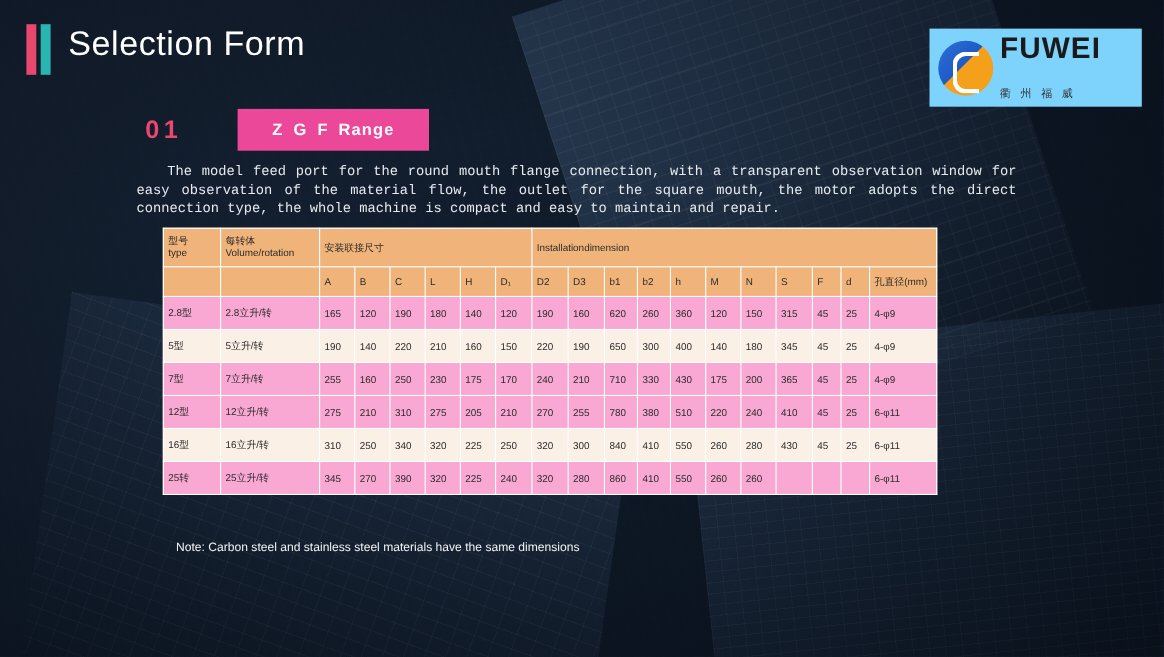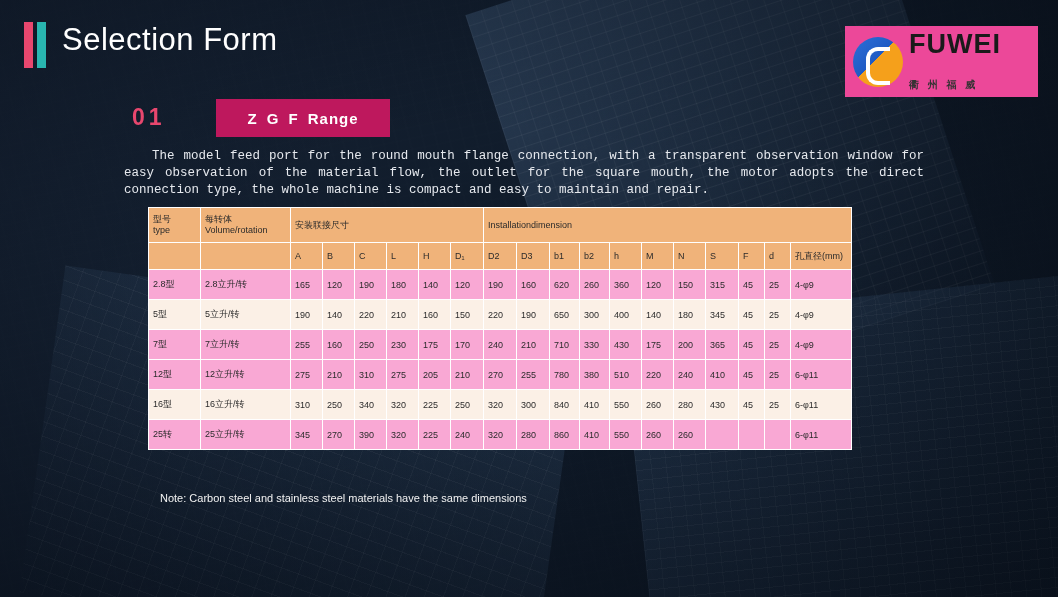--- a/index.html
+++ b/index.html
@@ -81,21 +81,21 @@
     font-size: 31px;
     letter-spacing: 0.5px;
     font-weight: 400;
   }
 
   
   .logo-box {
     position: absolute;
     right: 20px; top: 26px;
     width: 193px; height: 71px;
-    background: #ec4899;
+    background: #7dd3fc;
     display: flex;
     align-items: center;
     padding: 14px 8px;
     box-sizing: border-box;
   }
   .logo-mark {
     width: 50px; height: 50px;
     border-radius: 50%;
     background: linear-gradient(135deg, #2c6fd8 0%, #1f5bc4 45%, #f5a01b 46%, #f5a01b 100%);
     position: relative;
@@ -117,37 +117,36 @@
     font-weight: bold;
     color: #1a1a1a;
     letter-spacing: 1px;
     line-height: 1;
   }
   .logo-sub {
     font-size: 10px;
     color: #333;
     letter-spacing: 3px;
     margin-top: 20px;
-    font-weight: bold;
   }
 
   
   .section-num {
     position: absolute;
     left: 132px; top: 104px;
     color: #e8476e;
     font-size: 23px;
     font-weight: bold;
     letter-spacing: 4px;
   }
   .range-pill {
     position: absolute;
     left: 216px; top: 99px;
     width: 174px; height: 38px;
-    background: #be185d;
+    background: #ec4899;
     color: #ffffff;
     display: flex;
     align-items: center;
     justify-content: center;
     font-size: 15px;
     font-weight: bold;
     letter-spacing: 1px;
   }
   .range-pill .zgf { letter-spacing: 3px; margin-right: 7px; }
 

